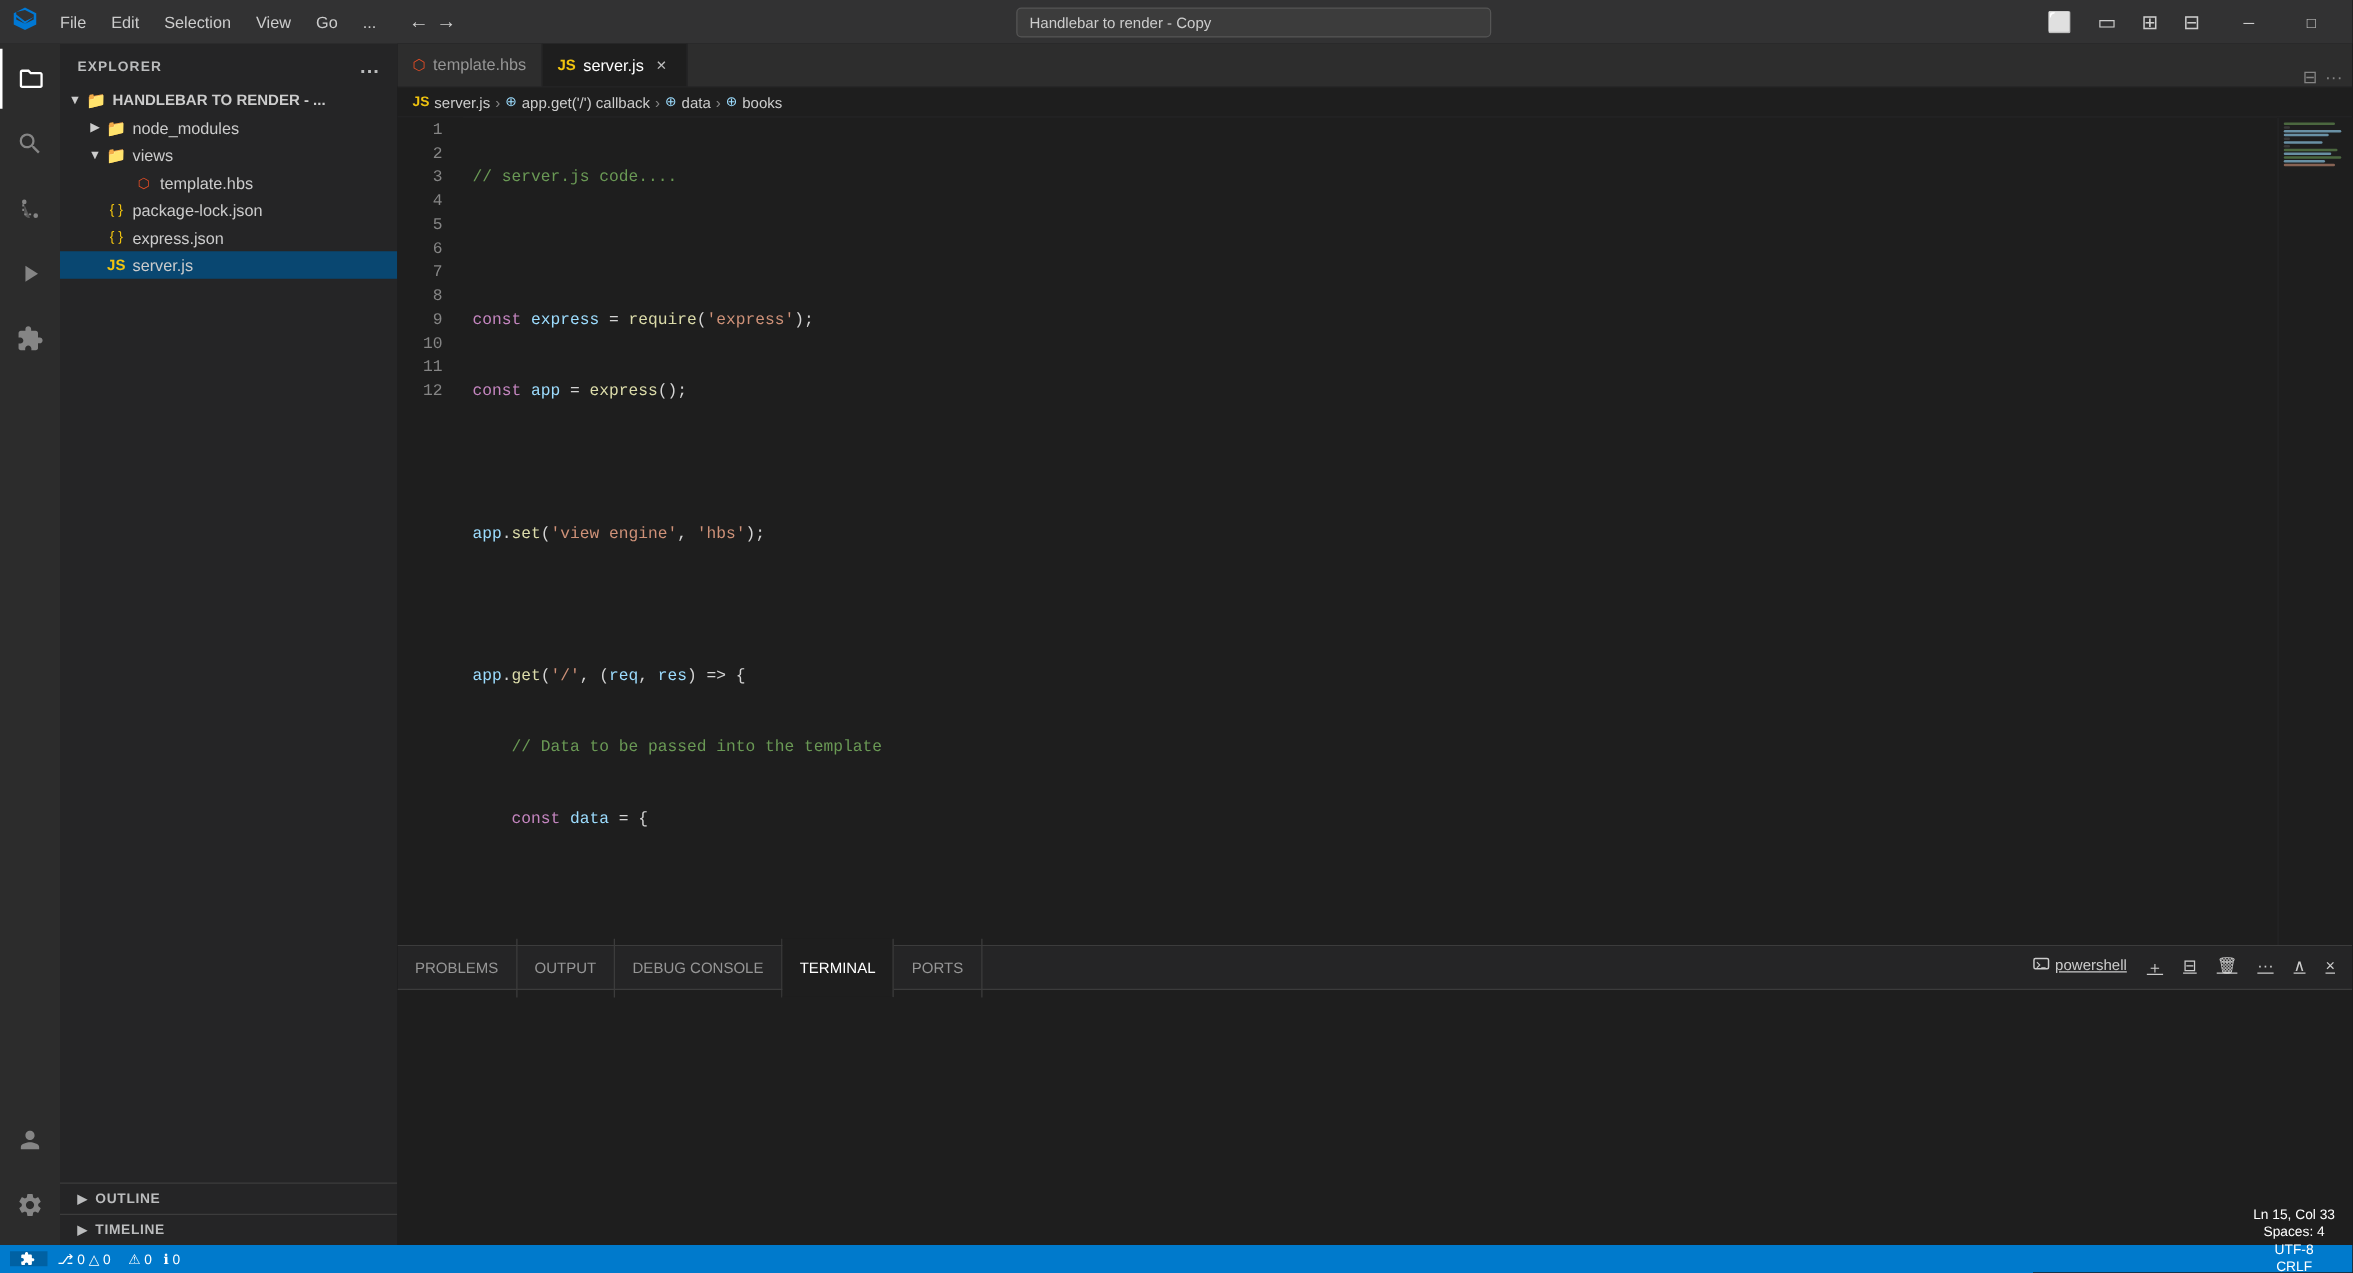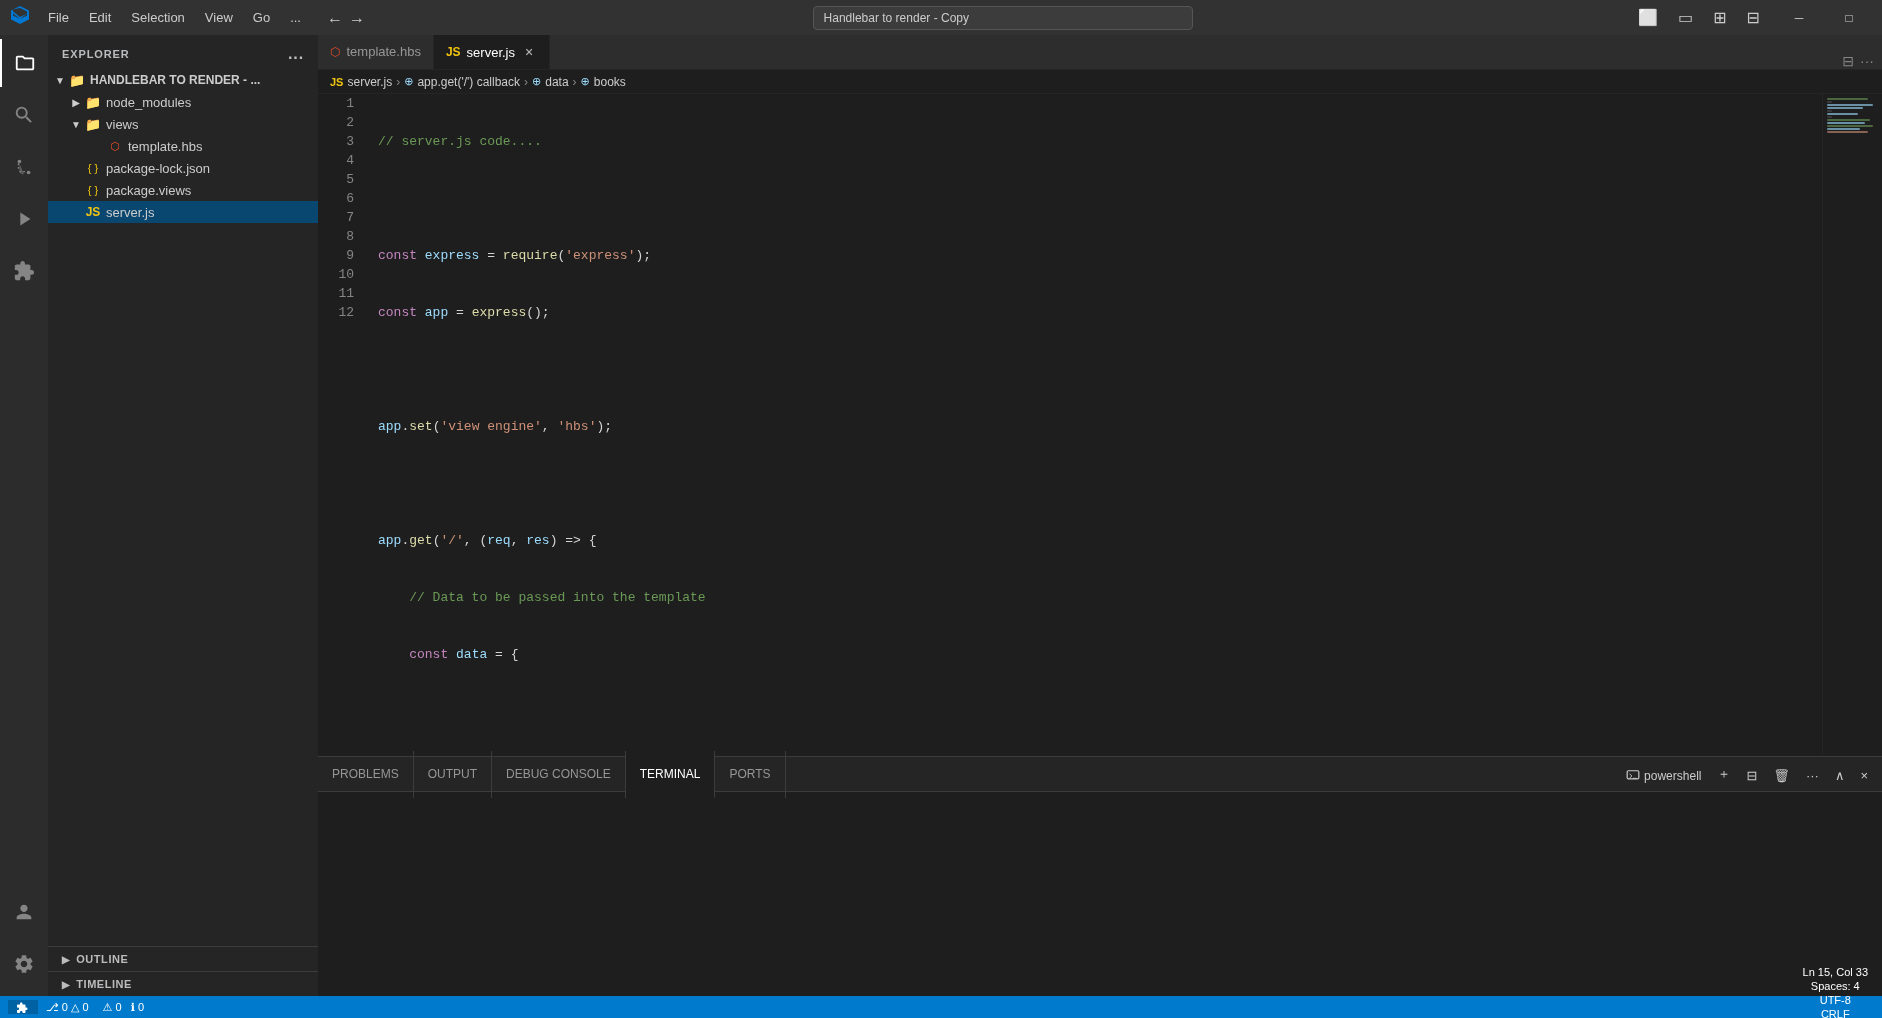--- a/index.html
+++ b/index.html
@@ -348,23 +348,24 @@
       border-right: 1px solid #3c3c3c;
     }
     .terminal-tab.active {
       color: #ffffff;
       border-bottom: 1px solid #1e1e1e;
       background: #1e1e1e;
     }
     .terminal-actions {
       margin-left: auto;
       display: flex;
-      align-items: flex-end;
+      align-items: flex-start;
       gap: 4px;
       padding-right: 8px;
+      text-decoration: underline;
     }
     .terminal-actions span {
       padding: 3px 6px;
       font-size: 13px;
       color: #cccccc;
       cursor: pointer;
       border-radius: 3px;
     }
     .terminal-body {
       flex: 1;
@@ -546,21 +547,21 @@
 
       <div class="tree-item" style="padding-left:20px;">
         <span class="tree-arrow" style="visibility:hidden;">▶</span>
         <span class="tree-icon" style="color:#f1c40f;font-size:11px;">{ }</span>
         <span class="tree-label">package-lock.json</span>
       </div>
 
       <div class="tree-item" style="padding-left:20px;">
         <span class="tree-arrow" style="visibility:hidden;">▶</span>
         <span class="tree-icon" style="color:#f1c40f;font-size:11px;">{ }</span>
-        <span class="tree-label">package.views</span>
+        <span class="tree-label">express.json</span>
       </div>
 
       <div class="tree-item active" style="padding-left:20px;">
         <span class="tree-arrow" style="visibility:hidden;">▶</span>
         <span class="tree-icon" style="color:#f1c40f;font-size:12px;font-weight:bold;">JS</span>
         <span class="tree-label">server.js</span>
       </div>
     </div>
 
     <div class="sidebar-panel">

